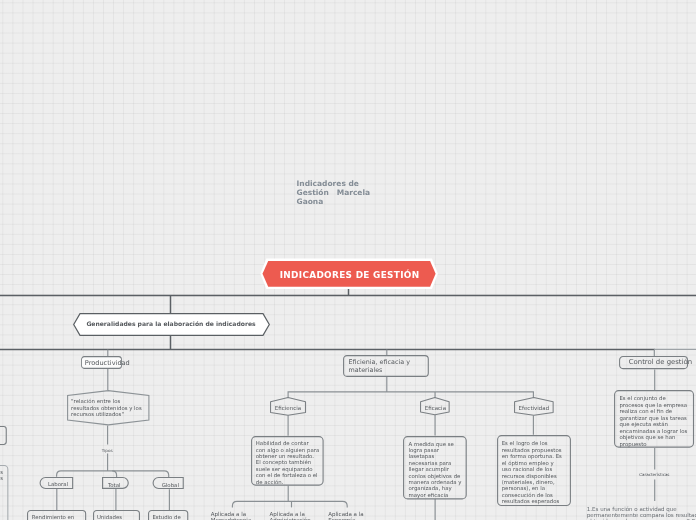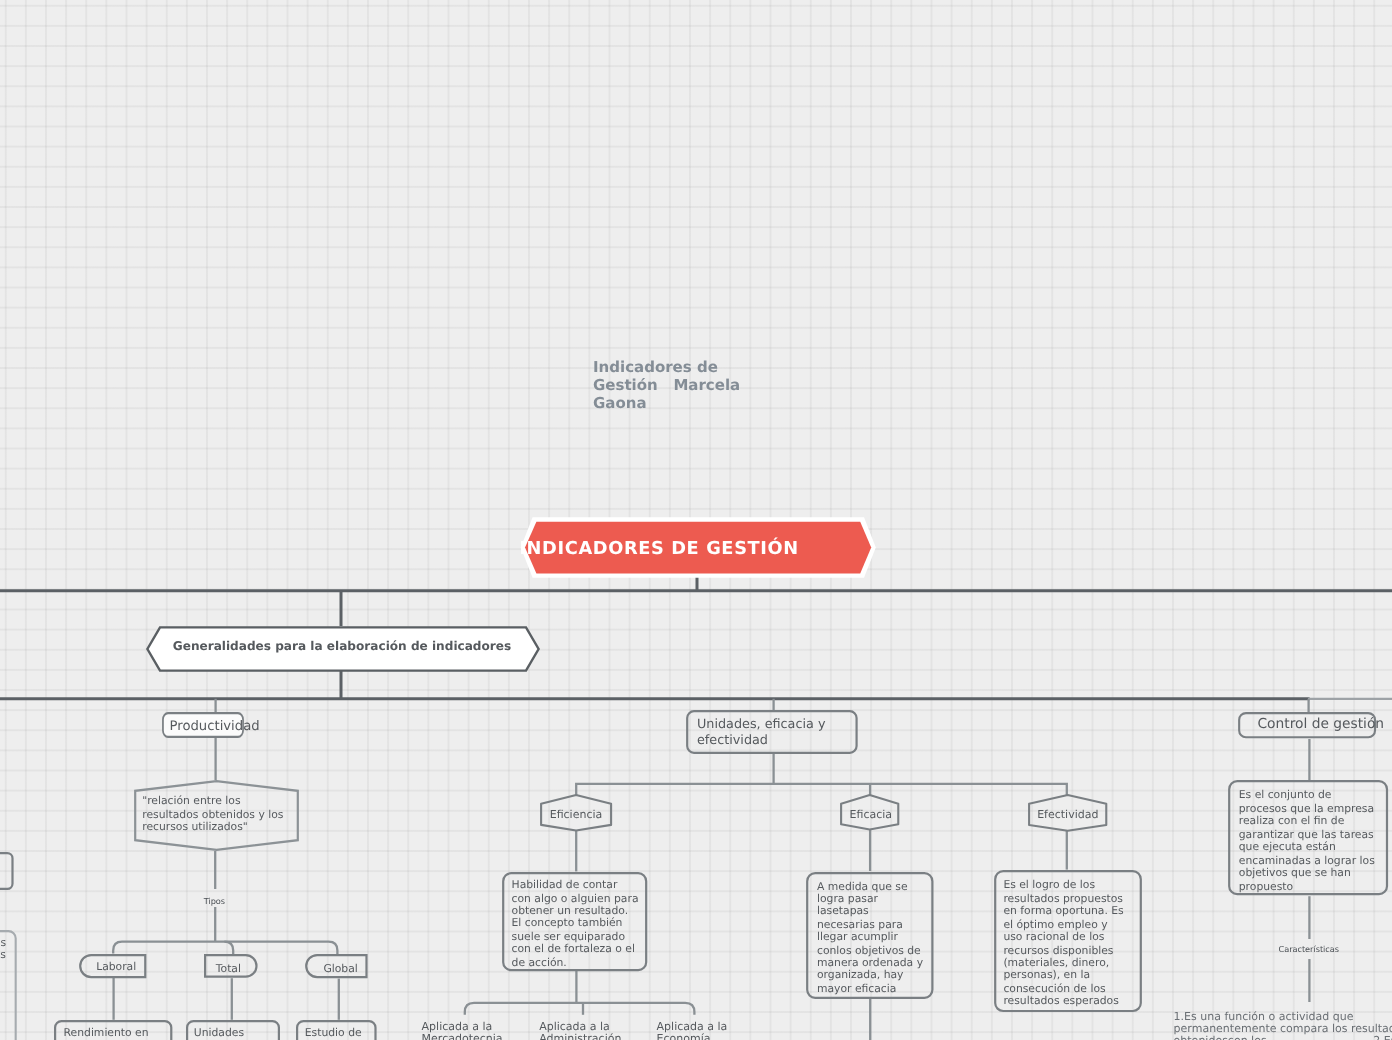--- a/index.html
+++ b/index.html
@@ -23,21 +23,21 @@
   .tiny{font-size:4.1px;color:#4a4f54;font-weight:normal;letter-spacing:-0.02px;}
 
   
   #maptitle{
     left:296.5px;top:167px;width:76px;white-space:pre-wrap;
     font-size:7.5px;font-weight:bold;line-height:9.1px;color:#848d96;
   }
   
   #central{left:259.7px;top:245.6px;width:178.5px;height:31.5px;}
   #central .txt{
-    left:0;top:14.7px;width:179.8px;text-align:left;
+    left:0;top:14.7px;width:179.8px;text-align:center;
     color:#ffffff;font-size:8.9px;font-weight:bold;letter-spacing:0.32px;
   }
 
   
   .node .txt{font-size:5.4px;line-height:6.45px;font-weight:normal;}
   .node.center .txt{text-align:center;}
 
   
   #generalidades{left:72.5px;top:300.5px;width:197px;height:23px;}
   #generalidades .txt{left:0;top:8.9px;width:197px;text-align:center;font-size:6.05px;font-weight:bold;}
@@ -234,21 +234,21 @@
     <svg class="shape" viewBox="0 0 40.3 34">
       <rect x="0.55" y="0.55" width="39.2" height="36" rx="3.2" fill="none" stroke="#7a7f83" stroke-width="1.1"></rect>
     </svg>
     <div class="txt">Estudio de factores claves</div>
   </div>
 
   <div class="node" id="efgrp">
     <svg class="shape" viewBox="0 0 85.9 22" preserveAspectRatio="none">
       <rect x="0.6" y="0.6" width="84.7" height="20.8" rx="3.4" fill="none" stroke="#7a7f83" stroke-width="1.1"></rect>
     </svg>
-    <div class="txt">Unidades, eficacia y efectividad</div>
+    <div class="txt">Eficienia, eficacia y materiales</div>
   </div>
 
   <div class="node center" id="eficiencia">
     <svg class="shape" viewBox="0 0 36.1 18.8">
       <path d="M18.05 0.55 L35.55 4.85 L35.55 15.45 L18.05 18.25 L0.55 15.45 L0.55 4.85 Z" fill="none" stroke="#7a7f83" stroke-width="1.05" stroke-linejoin="round"></path>
     </svg>
     <div class="txt">Eficiencia</div>
   </div>
   <div class="node center" id="eficacia">
     <svg class="shape" viewBox="0 0 29.7 18.3">

